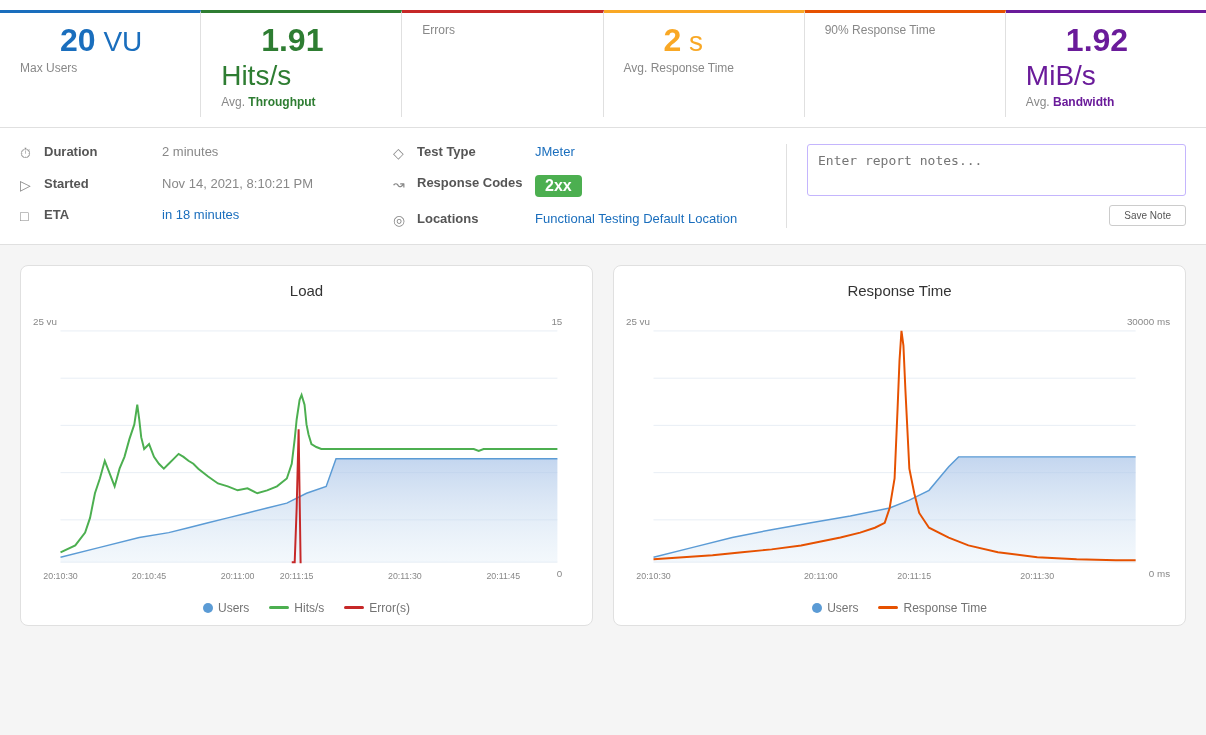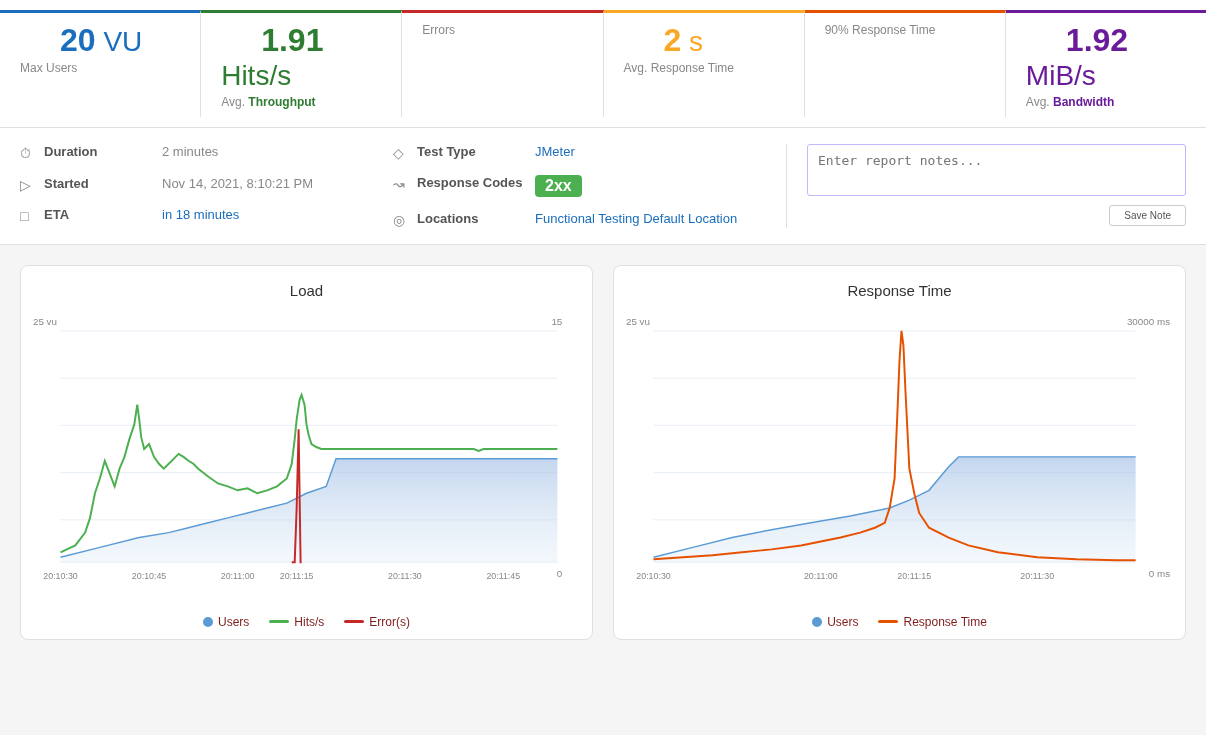--- a/index.html
+++ b/index.html
@@ -129,23 +129,23 @@
       height: 280px;
     }
     svg.chart-svg {
       width: 100%;
       height: 100%;
     }
     .chart-legend {
       display: flex;
       justify-content: center;
       gap: 20px;
-      margin-top: 26px;
+      margin-top: 12px;
       font-size: 12px;
-      color: #7f1d1d;
+      color: #737373;
     }
     .legend-item {
       display: flex;
       align-items: center;
       gap: 5px;
     }
     .legend-dot {
       width: 10px;
       height: 10px;
       border-radius: 50%;

